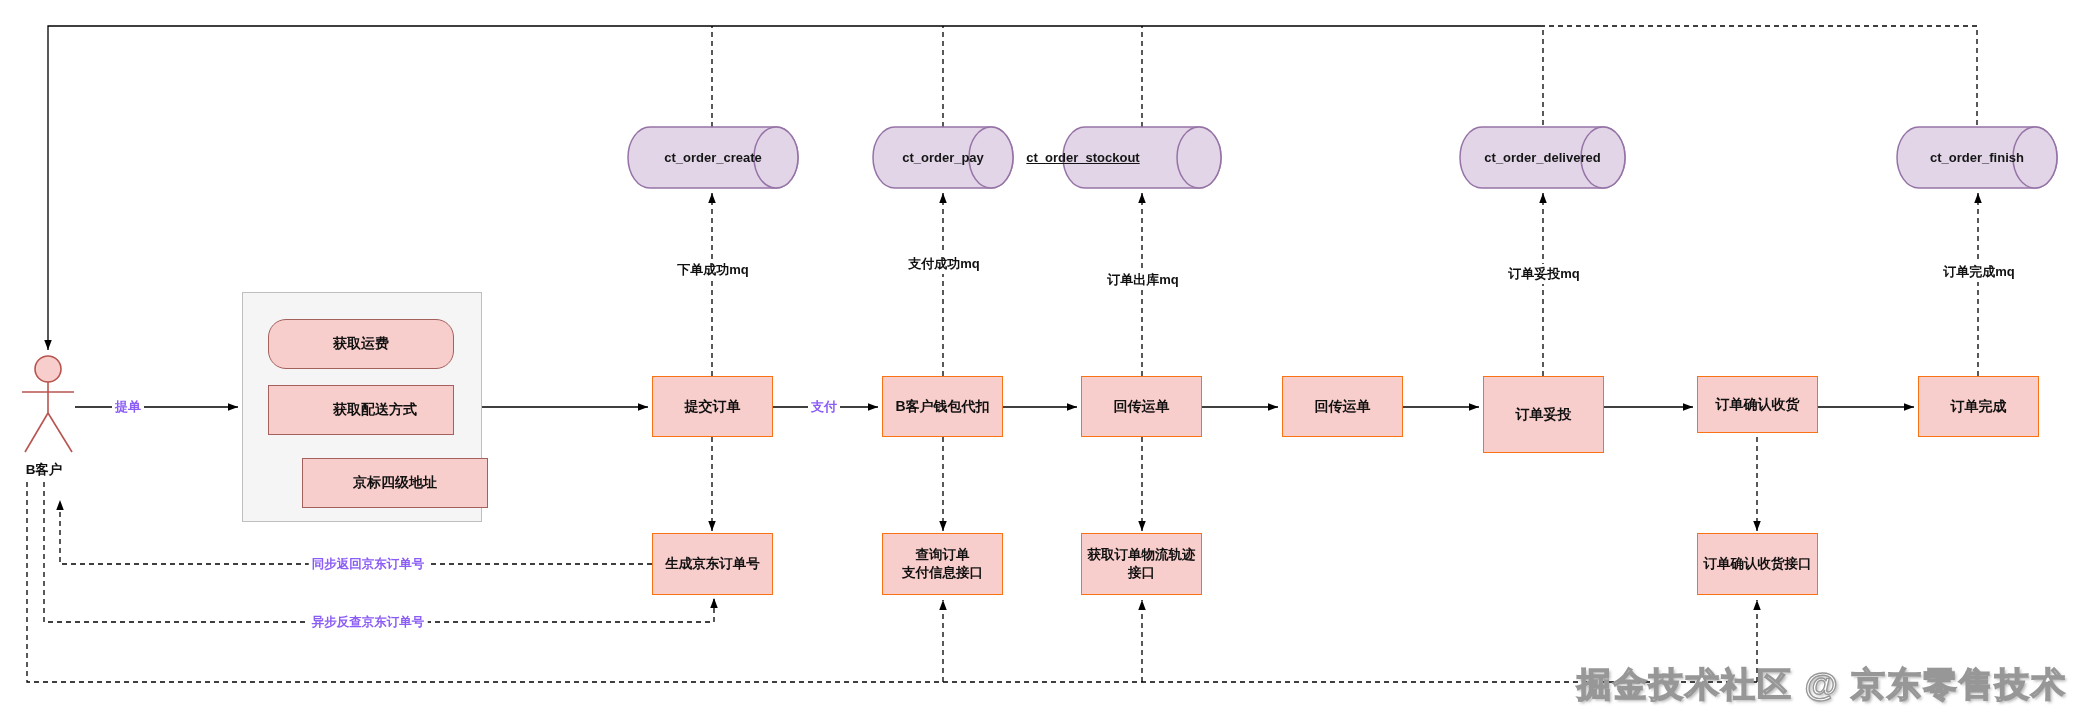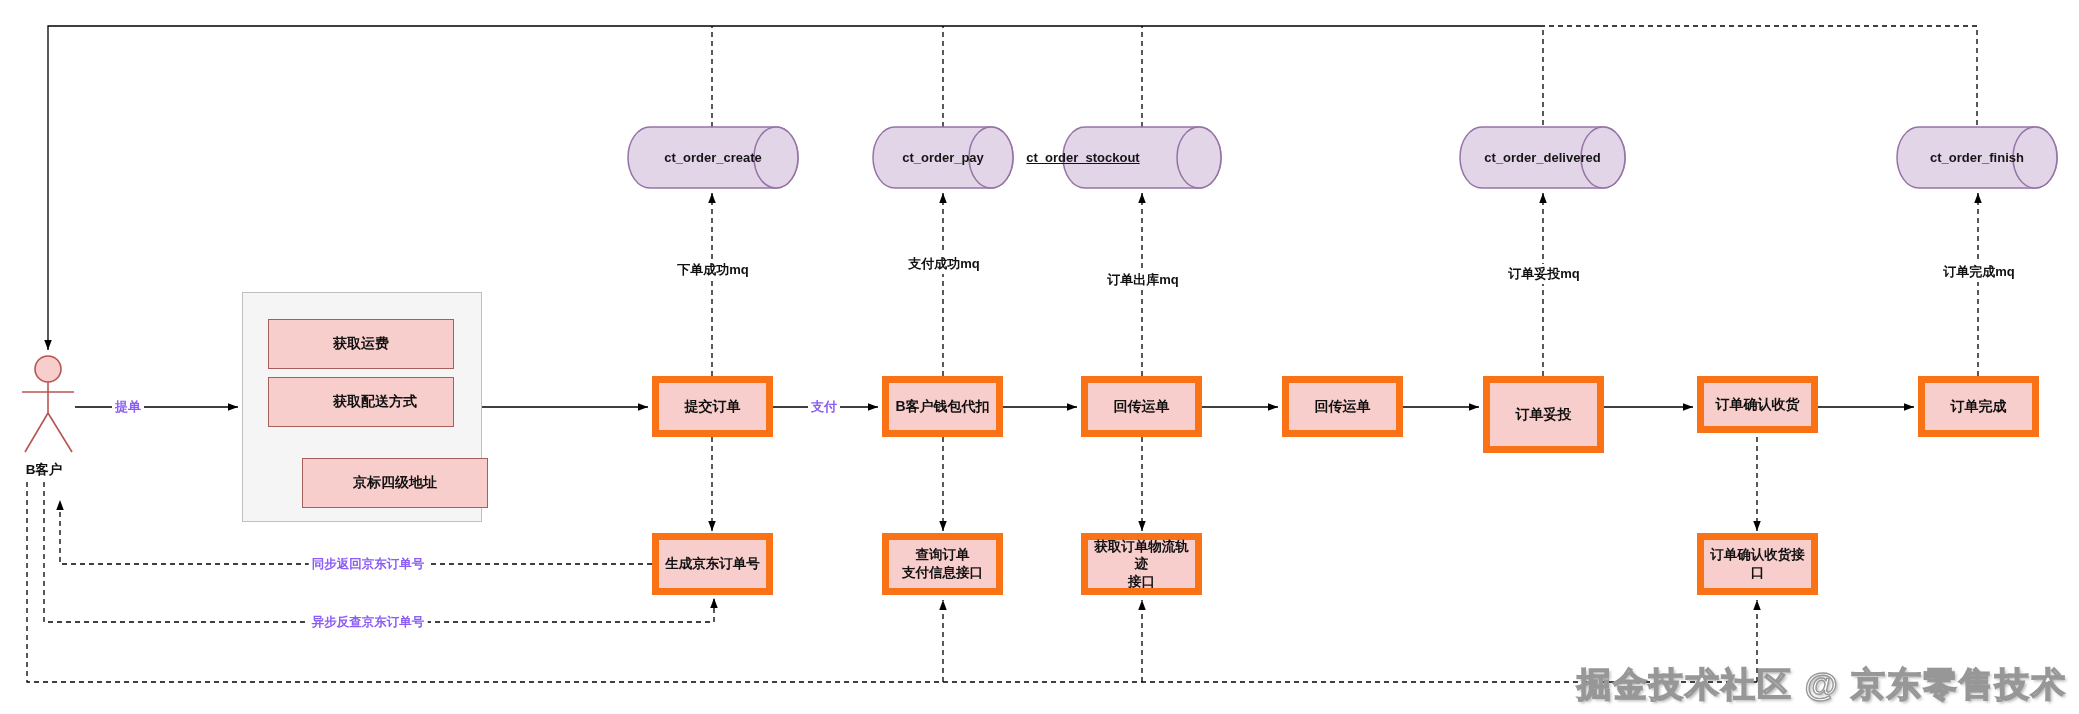--- a/index.html
+++ b/index.html
@@ -1,21 +1,21 @@
 <!DOCTYPE html>
 <html><head>
 <meta charset="utf-8">
 <style>
   html,body{margin:0;padding:0;background:#fff;}
   #canvas{position:relative;width:2079px;height:714px;background:#fff;overflow:hidden;
           font-family:"Liberation Sans","DejaVu Sans",sans-serif;}
   #wires{position:absolute;left:0;top:0;z-index:0;}
   .node{position:absolute;box-sizing:border-box;display:flex;align-items:center;justify-content:center;
         text-align:center;font-weight:700;font-size:14px;color:#111;z-index:2;
-        background:#F8CECC;border:7px solid #f97316;white-space:pre-line;line-height:1.3;}
+        background:#F8CECC;border:1px solid #f97316;white-space:pre-line;line-height:1.3;}
   .api{font-size:13.5px;}
   .group{position:absolute;box-sizing:border-box;background:#F5F5F5;border:1px solid #bfbfbf;z-index:1;}
   .gbox{position:absolute;box-sizing:border-box;left:25px;width:186px;height:50px;display:flex;align-items:center;
         justify-content:center;font-weight:700;font-size:14px;color:#111;background:#F8CECC;border:1px solid #a3605c;}
   .qlabel{position:absolute;z-index:2;font-weight:700;font-size:13px;color:#151515;text-align:center;}
   .mqlabel{position:absolute;z-index:3;transform:translate(-50%,-50%);font-weight:700;font-size:13px;
            color:#111;background:#fff;padding:1px 3px;white-space:nowrap;}
   .elabel{position:absolute;z-index:3;transform:translate(-50%,-50%);font-weight:600;font-size:13px;
           color:#8b5cf6;background:#fff;padding:0 3px;white-space:nowrap;}
   .slabel{font-size:12.5px;}
@@ -123,22 +123,22 @@
 
   <div class="mqlabel" style="left:713px;top:270px;">下单成功mq</div>
   <div class="mqlabel" style="left:944px;top:264px;">支付成功mq</div>
   <div class="mqlabel" style="left:1143px;top:280px;text-align:center;">订单出库mq</div>
   <div class="mqlabel" style="left:1544px;top:274px;">订单妥投mq</div>
   <div class="mqlabel" style="left:1979px;top:272px;">订单完成mq</div>
 
   <div class="actorlabel" style="left:44px;top:470px;">B客户</div>
 
   <div class="group" style="left:242px;top:292px;width:240px;height:230px;">
-    <div class="gbox" style="top:26px;">获取运费</div>
-    <div class="gbox" style="top:84px;padding-left:28px;">获取配送方式</div>
+    <div class="gbox" style="top:26px;border-radius:18px;">获取运费</div>
+    <div class="gbox" style="top:92px;padding-left:28px;">获取配送方式</div>
     <div class="gbox" style="top:165px;margin-left:34px;">京标四级地址</div>
   </div>
 
   <div class="node" style="left:652px;top:376px;width:121px;height:61px;">提交订单</div>
   <div class="node" style="left:882px;top:376px;width:121px;height:61px;">B客户钱包代扣</div>
   <div class="node" style="left:1081px;top:376px;width:121px;height:61px;">回传运单</div>
   <div class="node" style="left:1282px;top:376px;width:121px;height:61px;">回传运单</div>
   <div class="node" style="left:1483px;top:376px;width:121px;height:77px;">订单妥投</div>
   <div class="node" style="left:1697px;top:376px;width:121px;height:57px;">订单确认收货</div>
   <div class="node" style="left:1918px;top:376px;width:121px;height:61px;">订单完成</div>

